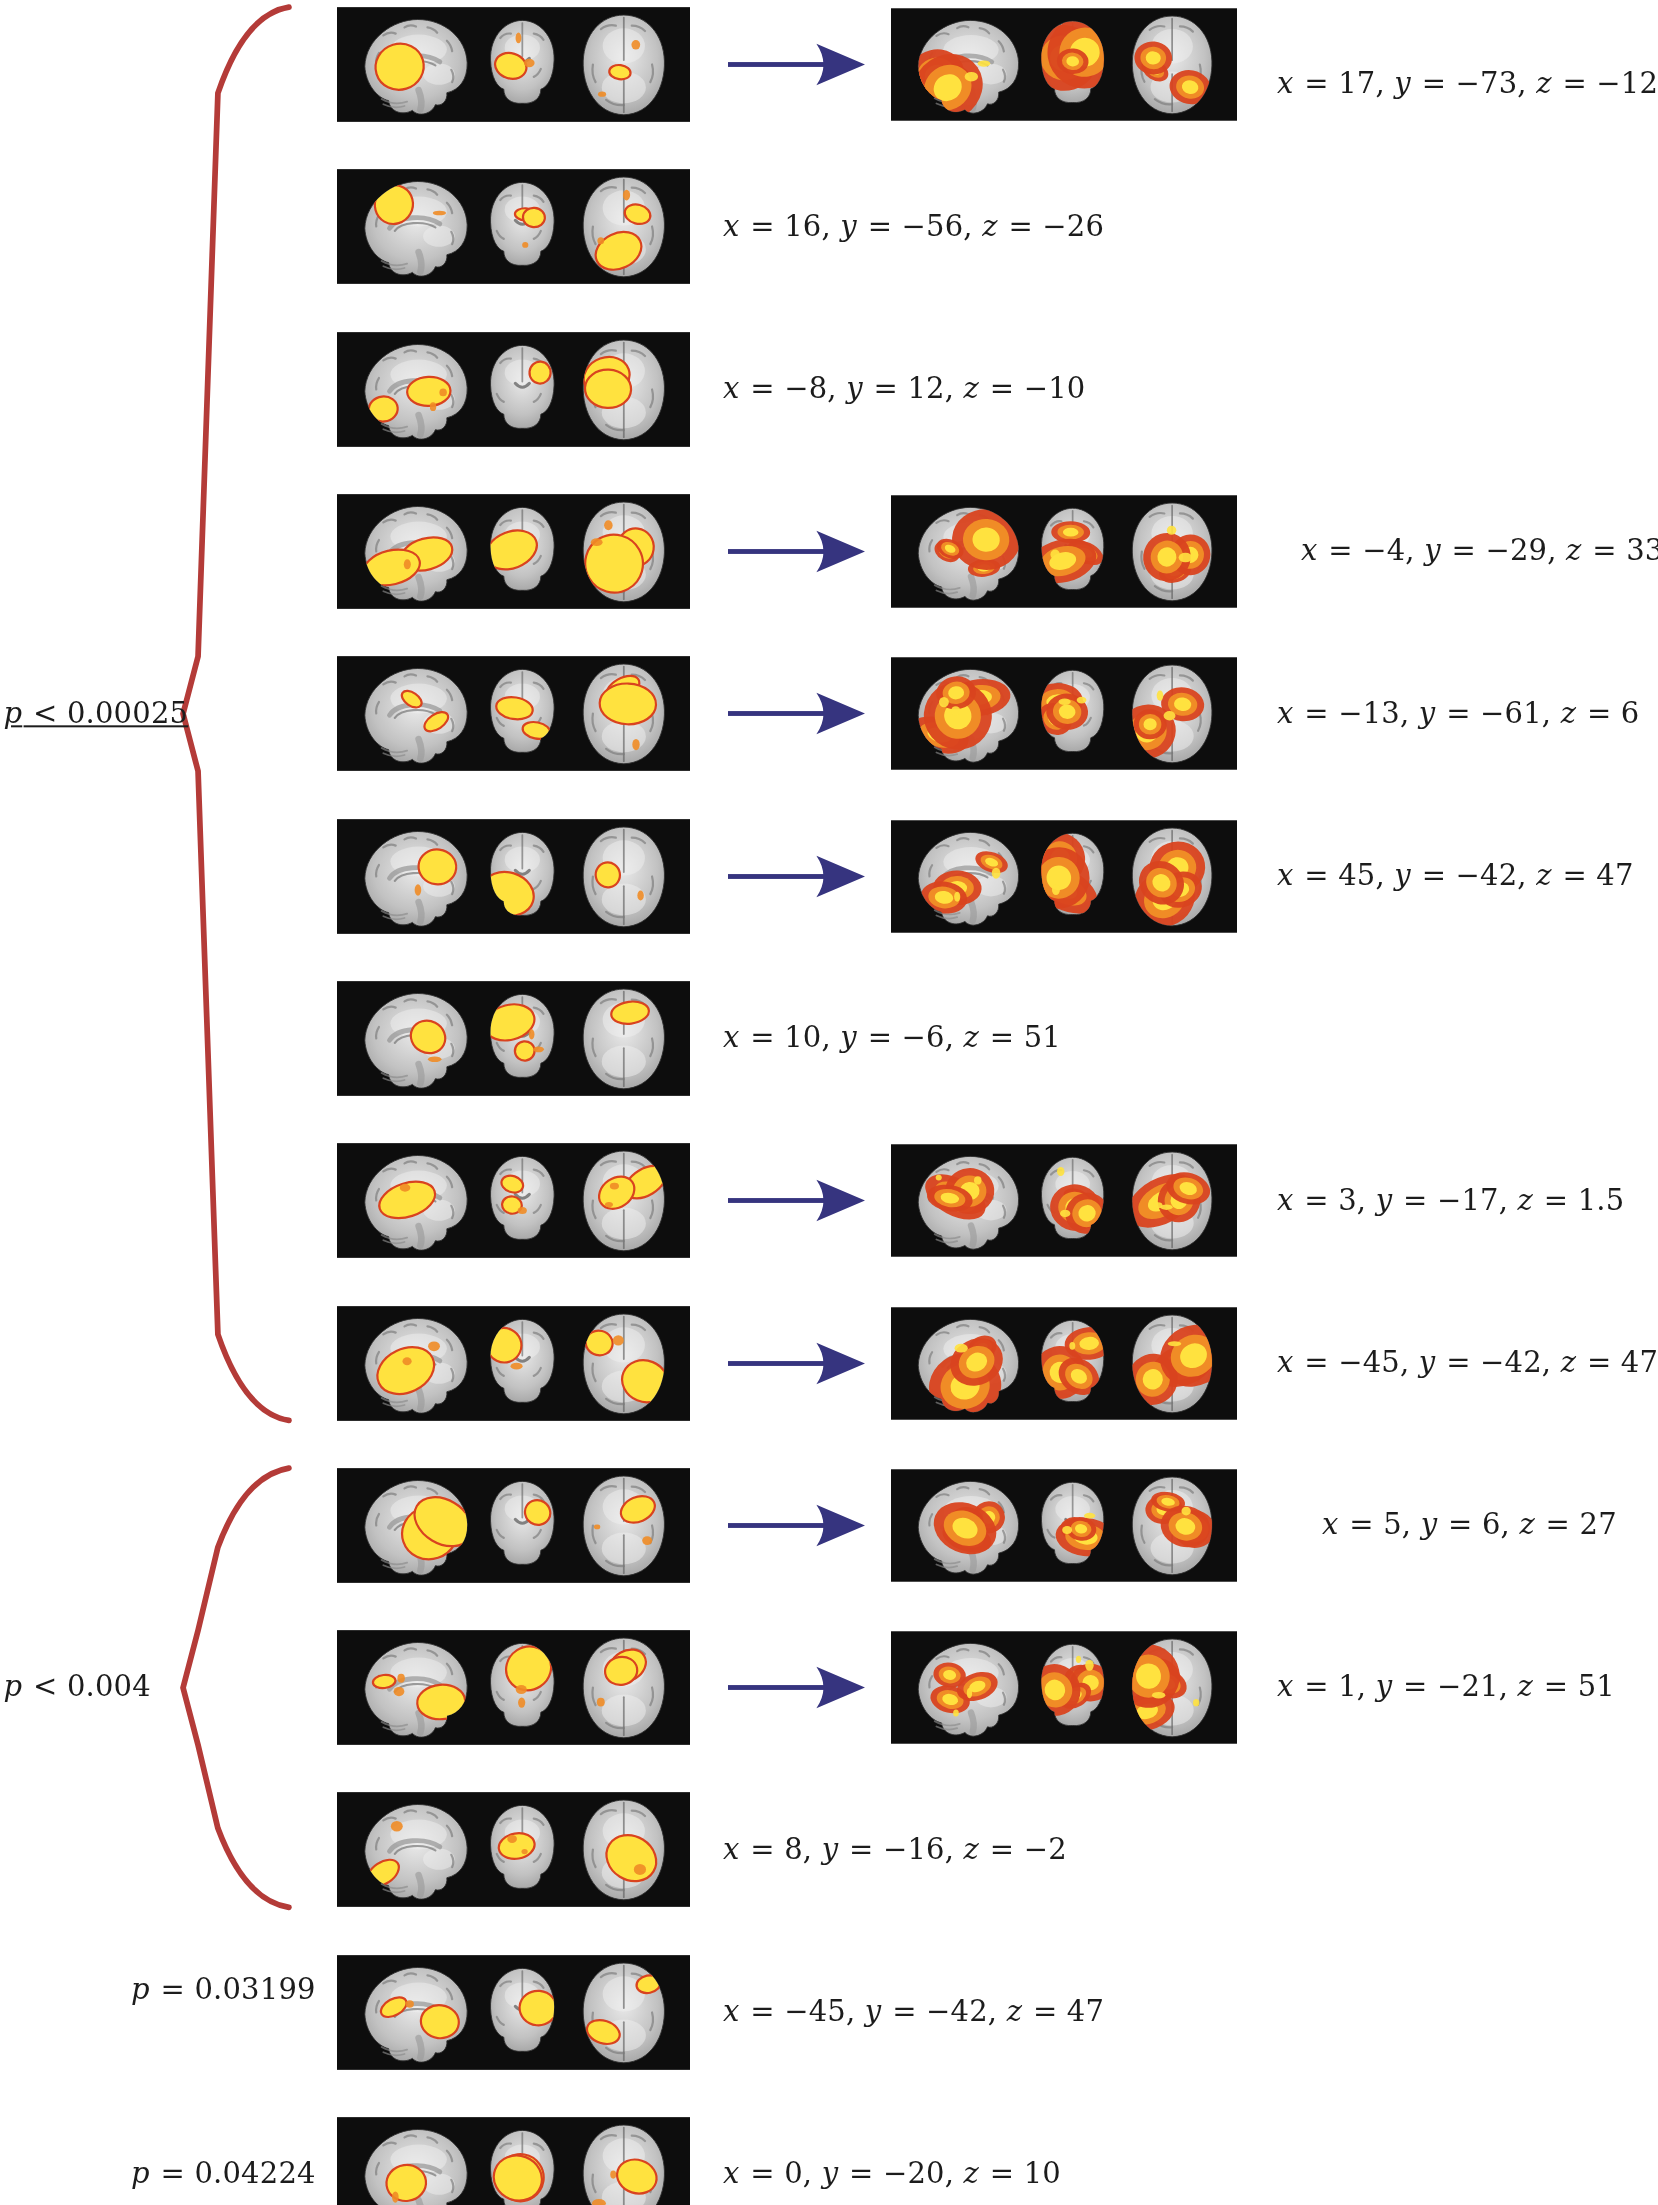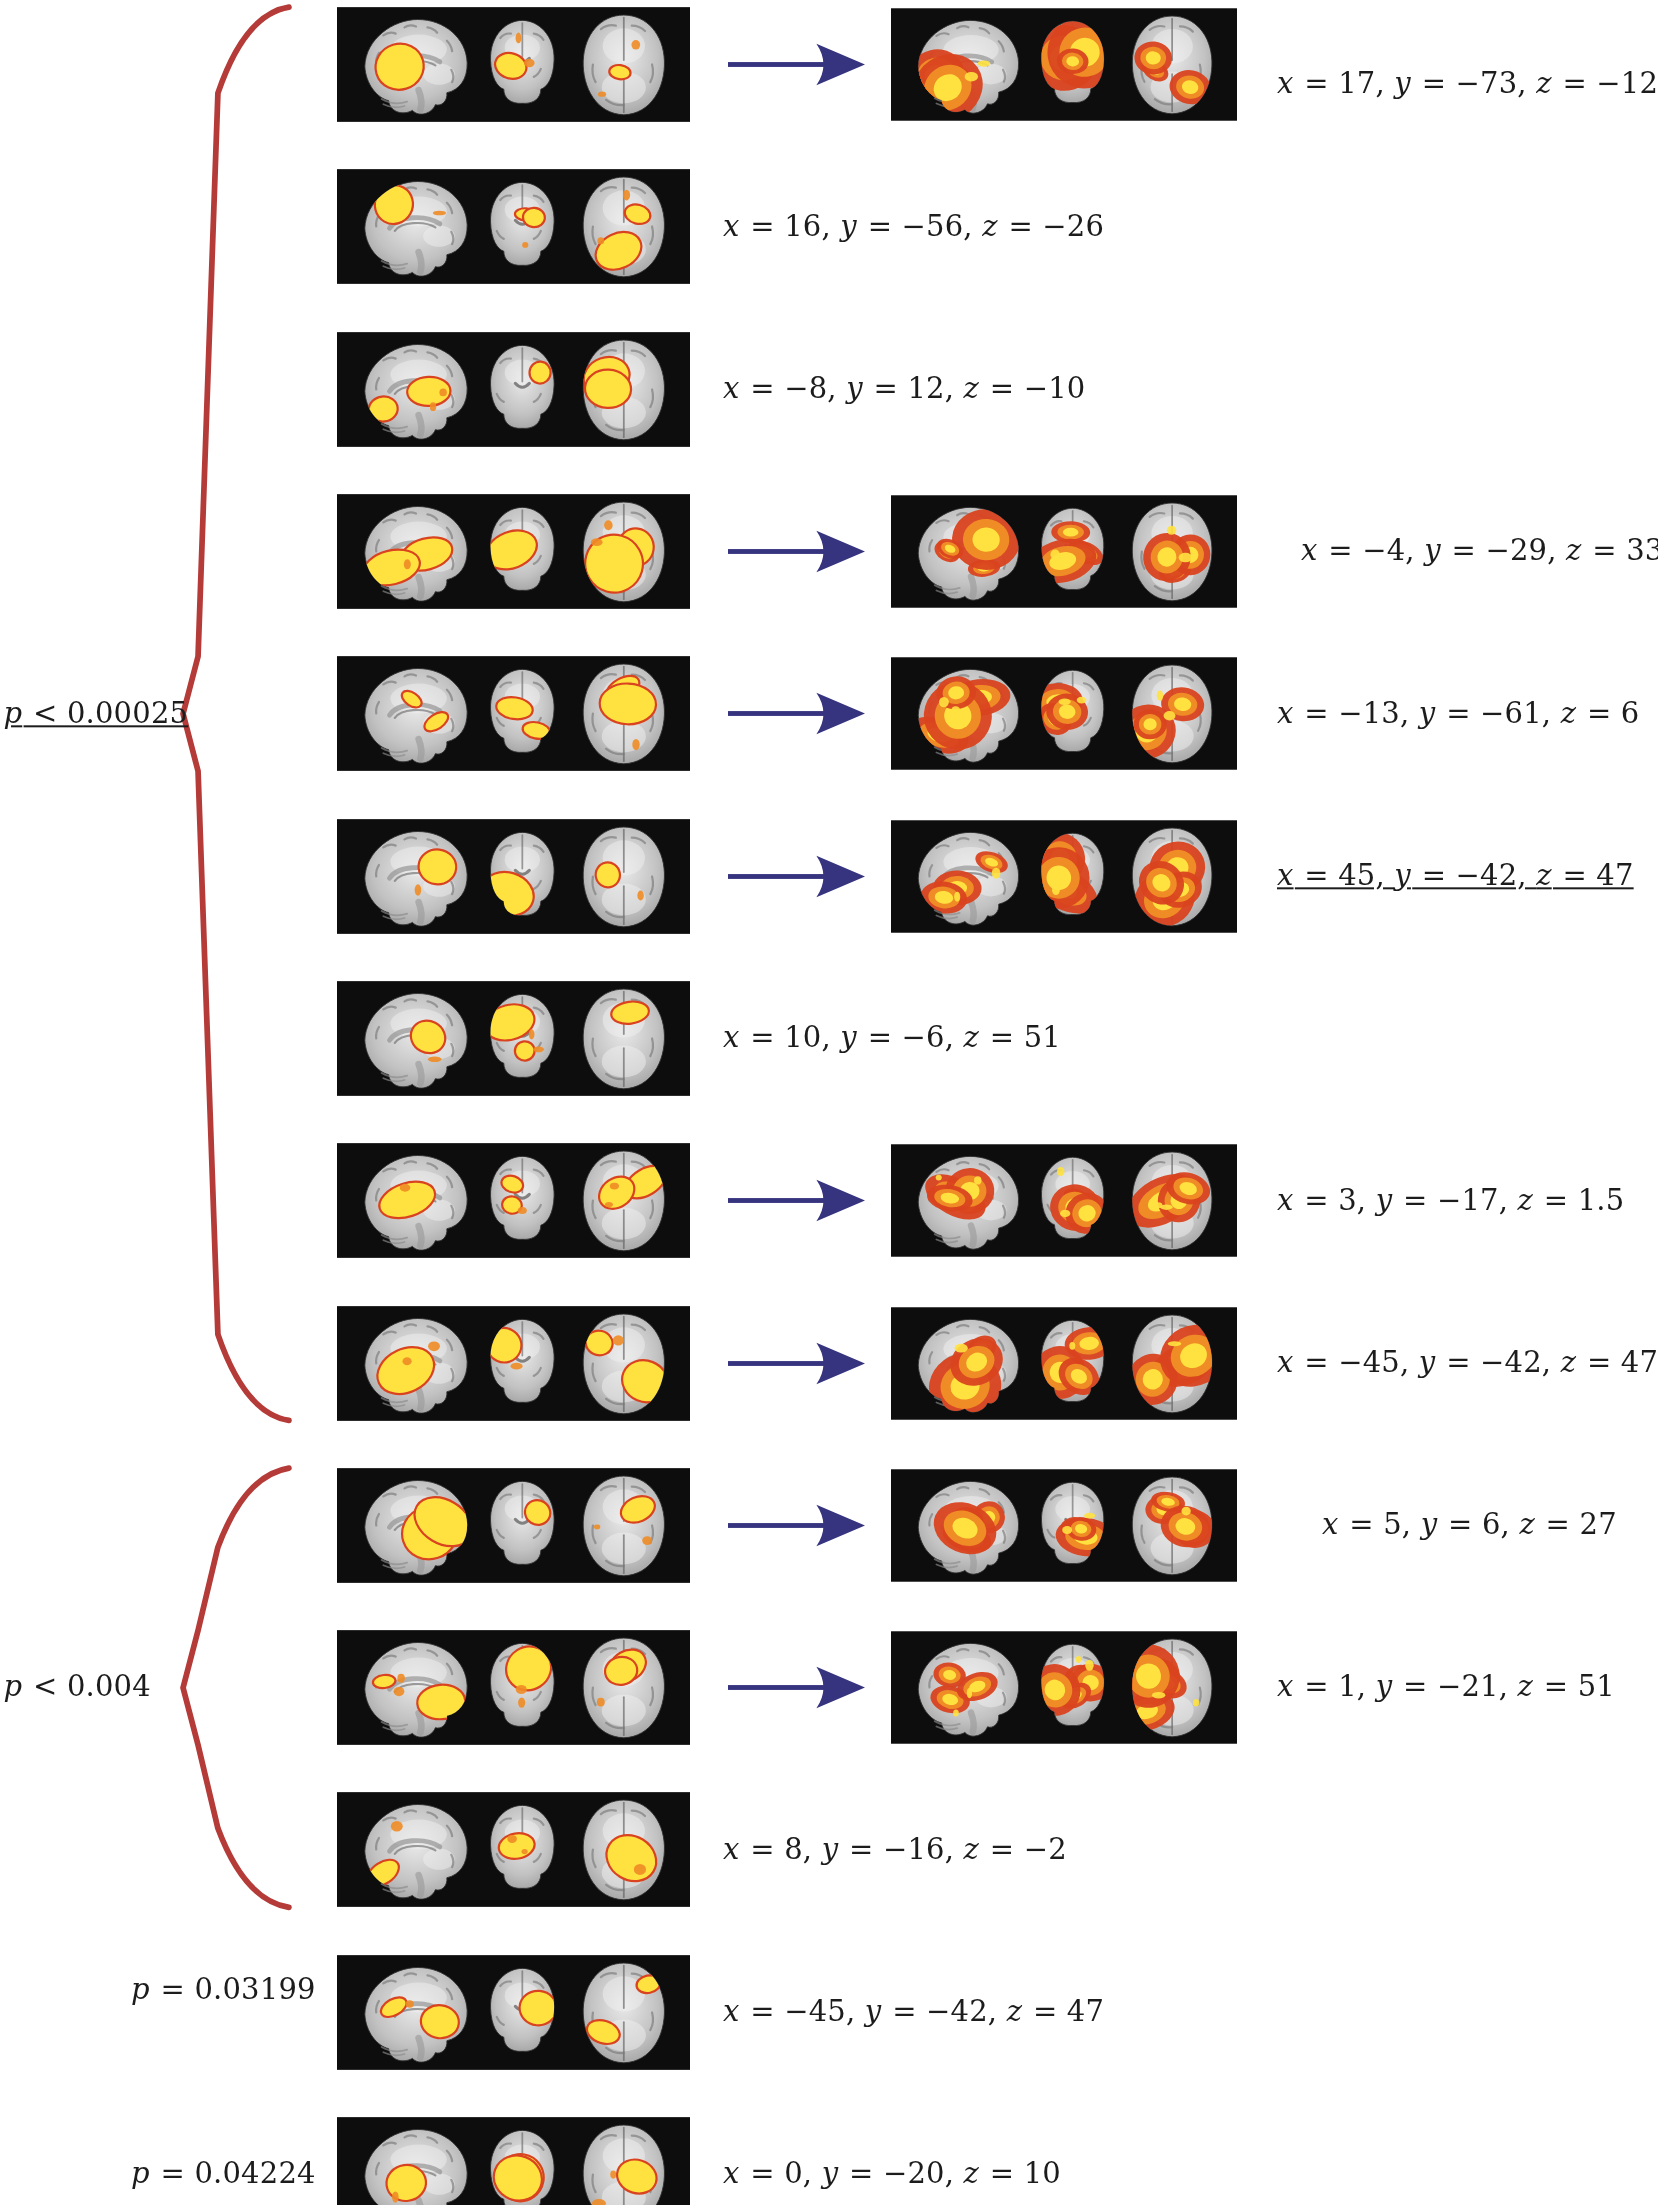--- a/index.html
+++ b/index.html
@@ -870,21 +870,21 @@
           <ellipse cx="661.9939066846855" cy="109.49988737087696" rx="25.81762274876237" ry="24.103135263270385" fill="#ffe23f" transform="rotate(-10.048959895502776 661.9939066846855 109.49988737087696)"></ellipse>
           <ellipse cx="669.7727636548225" cy="160.4213837482035" rx="49.80205719312653" ry="40.80773803892081" fill="#d9431f" opacity="0.95" transform="rotate(-20.145805485080928 669.7727636548225 160.4213837482035)"></ellipse>
           <ellipse cx="669.7727636548225" cy="160.4213837482035" rx="33.865398891326045" ry="27.749261866466153" fill="#f08c26" transform="rotate(-20.145805485080928 669.7727636548225 160.4213837482035)"></ellipse>
           <ellipse cx="669.7727636548225" cy="160.4213837482035" rx="19.920822877250615" ry="16.323095215568326" fill="#ffe23f" transform="rotate(-20.145805485080928 669.7727636548225 160.4213837482035)"></ellipse>
           <ellipse cx="625.3580130201299" cy="144.46081385370343" rx="53.41734656877816" ry="48.96909912962646" fill="#d9431f" opacity="0.95" transform="rotate(34.02852125931531 625.3580130201299 144.46081385370343)"></ellipse>
           <ellipse cx="625.3580130201299" cy="144.46081385370343" rx="36.32379566676915" ry="33.29898740814599" fill="#f08c26" transform="rotate(34.02852125931531 625.3580130201299 144.46081385370343)"></ellipse>
           <ellipse cx="625.3580130201299" cy="144.46081385370343" rx="21.366938627511264" ry="19.587639651850584" fill="#ffe23f" transform="rotate(34.02852125931531 625.3580130201299 144.46081385370343)"></ellipse>
         </g>
       </svg>
     </div>
-    <div class="coords math" style="left: 1277px; top: 876px; text-decoration: underline;"><i>x</i> = 45, <i>y</i> = −42, <i>z</i> = 47</div>
+    <div class="coords math" style="left: 1277px; top: 876px;"><i>x</i> = 45, <i>y</i> = −42, <i>z</i> = 47</div>
     <div style="position: absolute; left: 0px; top: 0px; width: 0px; height: 0px;"></div>
     <div class="panel" style="left: 337px; top: 981px;">
       <svg width="353" height="115" viewBox="0 0 800 260">
         <defs>
           <radialGradient id="g6left" cx="0.5" cy="0.42" r="0.75">
             <stop offset="0%" stop-color="#e9e9e9"></stop>
             <stop offset="55%" stop-color="#c2c2c2"></stop>
             <stop offset="100%" stop-color="#8f8f8f"></stop>
           </radialGradient>
           <clipPath id="cp6left0">

